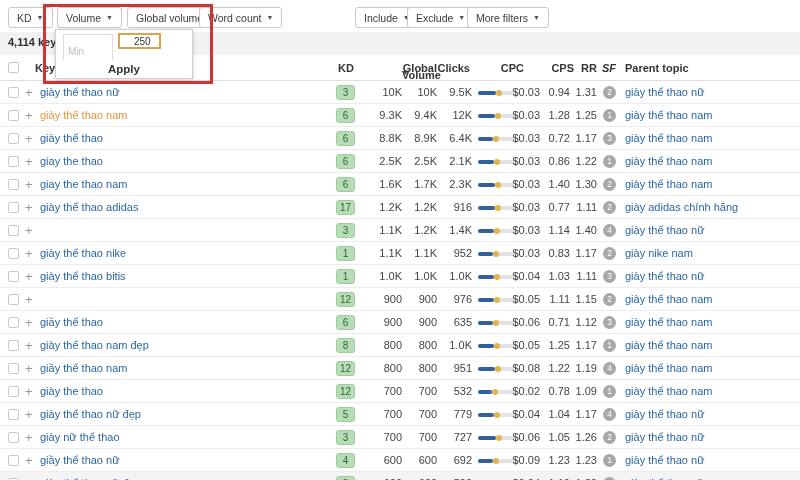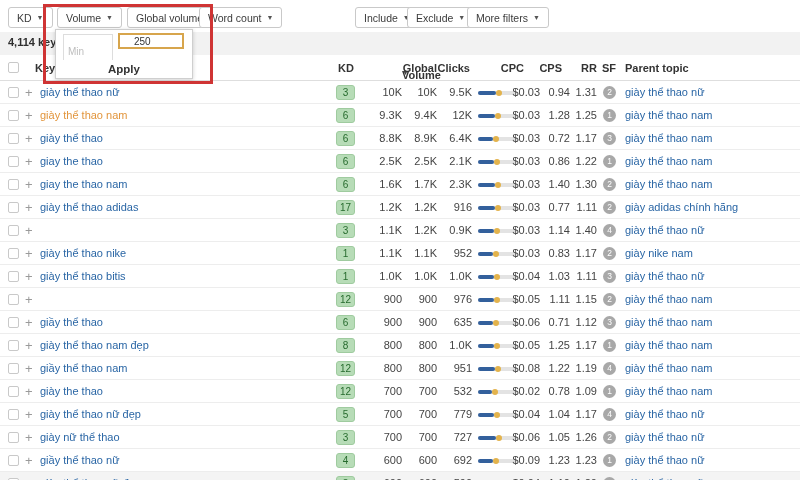--- a/index.html
+++ b/index.html
@@ -16,21 +16,21 @@
   
   #count-band { position:absolute; left:0; top:32px; width:800px; height:23px; background:#f2f2f2; }
   #count-band .cnt { position:absolute; left:8px; top:4px; font-weight:bold; color:#2e2e2e; }
 
   
   #volume-popover { position:absolute; left:55px; top:29px; width:138px; height:50px;
     background:#fff; border:1px solid #cfcfcf; box-shadow:0 1px 4px rgba(0,0,0,.18); z-index:10; }
   #volume-popover input { font-family:"Liberation Sans",sans-serif; font-size:10px; color:#333; outline:none; }
   #min-input { position:absolute; left:7px; top:4px; width:50px; height:14px; border:1px solid #ddd; padding:16px 4px; }
   #min-input::placeholder { color:#bdbdbd; }
-  #min-value-input { position:absolute; left:62px; top:3px; width:66px; height:16px;
+  #min-value-input { position:absolute; left:62px; top:3px; width:43px; height:16px;
     border:2px solid #d7a54c; padding:0 0 0 14px; font-size:11px; }
   #apply-button { position:absolute; left:0; top:30px; width:100%; height:18px; background:#fff; border:none;
     font-family:"Liberation Sans",sans-serif; font-weight:bold; font-size:11.5px; color:#333; cursor:pointer; }
 
   
   #red-box { position:absolute; left:43px; top:4px; width:170px; height:80px;
     border:3px solid #cf3434; z-index:20; pointer-events:none; }
 
   
   #table-header { position:absolute; left:0; top:55px; width:800px; height:26px; background:#fff;
@@ -108,23 +108,23 @@
   <span class="cb" style="top:7px;"></span>
   <span style="left:35px;">Keyword</span>
   <span style="left:338px;">KD</span>
   <span style="right:398px;">
     <span>Volume</span>
     <span style="font-size:7px;color:#444;">▼</span>
   </span>
   <span style="right:363px;">Global</span>
   <span style="right:330px;">Clicks</span>
   <span style="right:276px;">CPC</span>
-  <span style="right:238px;text-align:center;">CPS</span>
+  <span style="right:226px;text-align:center;">CPS</span>
   <span style="right:203px;">RR</span>
-  <span style="left:602px;">SF</span>
+  <span style="left:602px;font-style:italic;">SF</span>
   <span style="left:625px;">Parent topic</span>
 </div>
 
 <div id="rows">
     <div class="row">
       <span class="cb"></span>
       <span class="c-plus">+</span>
       <a class="c-kw">giày thể thao nữ</a>
       <span class="c-kd">3</span>
       <span class="c-vol">10K</span>
@@ -229,21 +229,21 @@
       <span class="c-rr">1.11</span>
       <span class="c-sf">2</span>
       <a class="c-par">giày adidas chính hãng</a>
     </div>
     <div class="row">
       <span class="cb"></span>
       <span class="c-plus">+</span>
       <span class="c-kd">3</span>
       <span class="c-vol">1.1K</span>
       <span class="c-glo">1.2K</span>
-      <span class="c-cli">0.9K</span>
+      <span class="c-cli">1.4K</span>
       <span class="c-bar">
         <i class="fill" style="width: 40%;"></i>
         <i class="dot" style="left: 40%;"></i>
       </span>
       <span class="c-cpc">$0.03</span>
       <span class="c-cps">1.14</span>
       <span class="c-rr">1.40</span>
       <span class="c-sf">4</span>
       <a class="c-par">giày thể thao nữ</a>
     </div>

